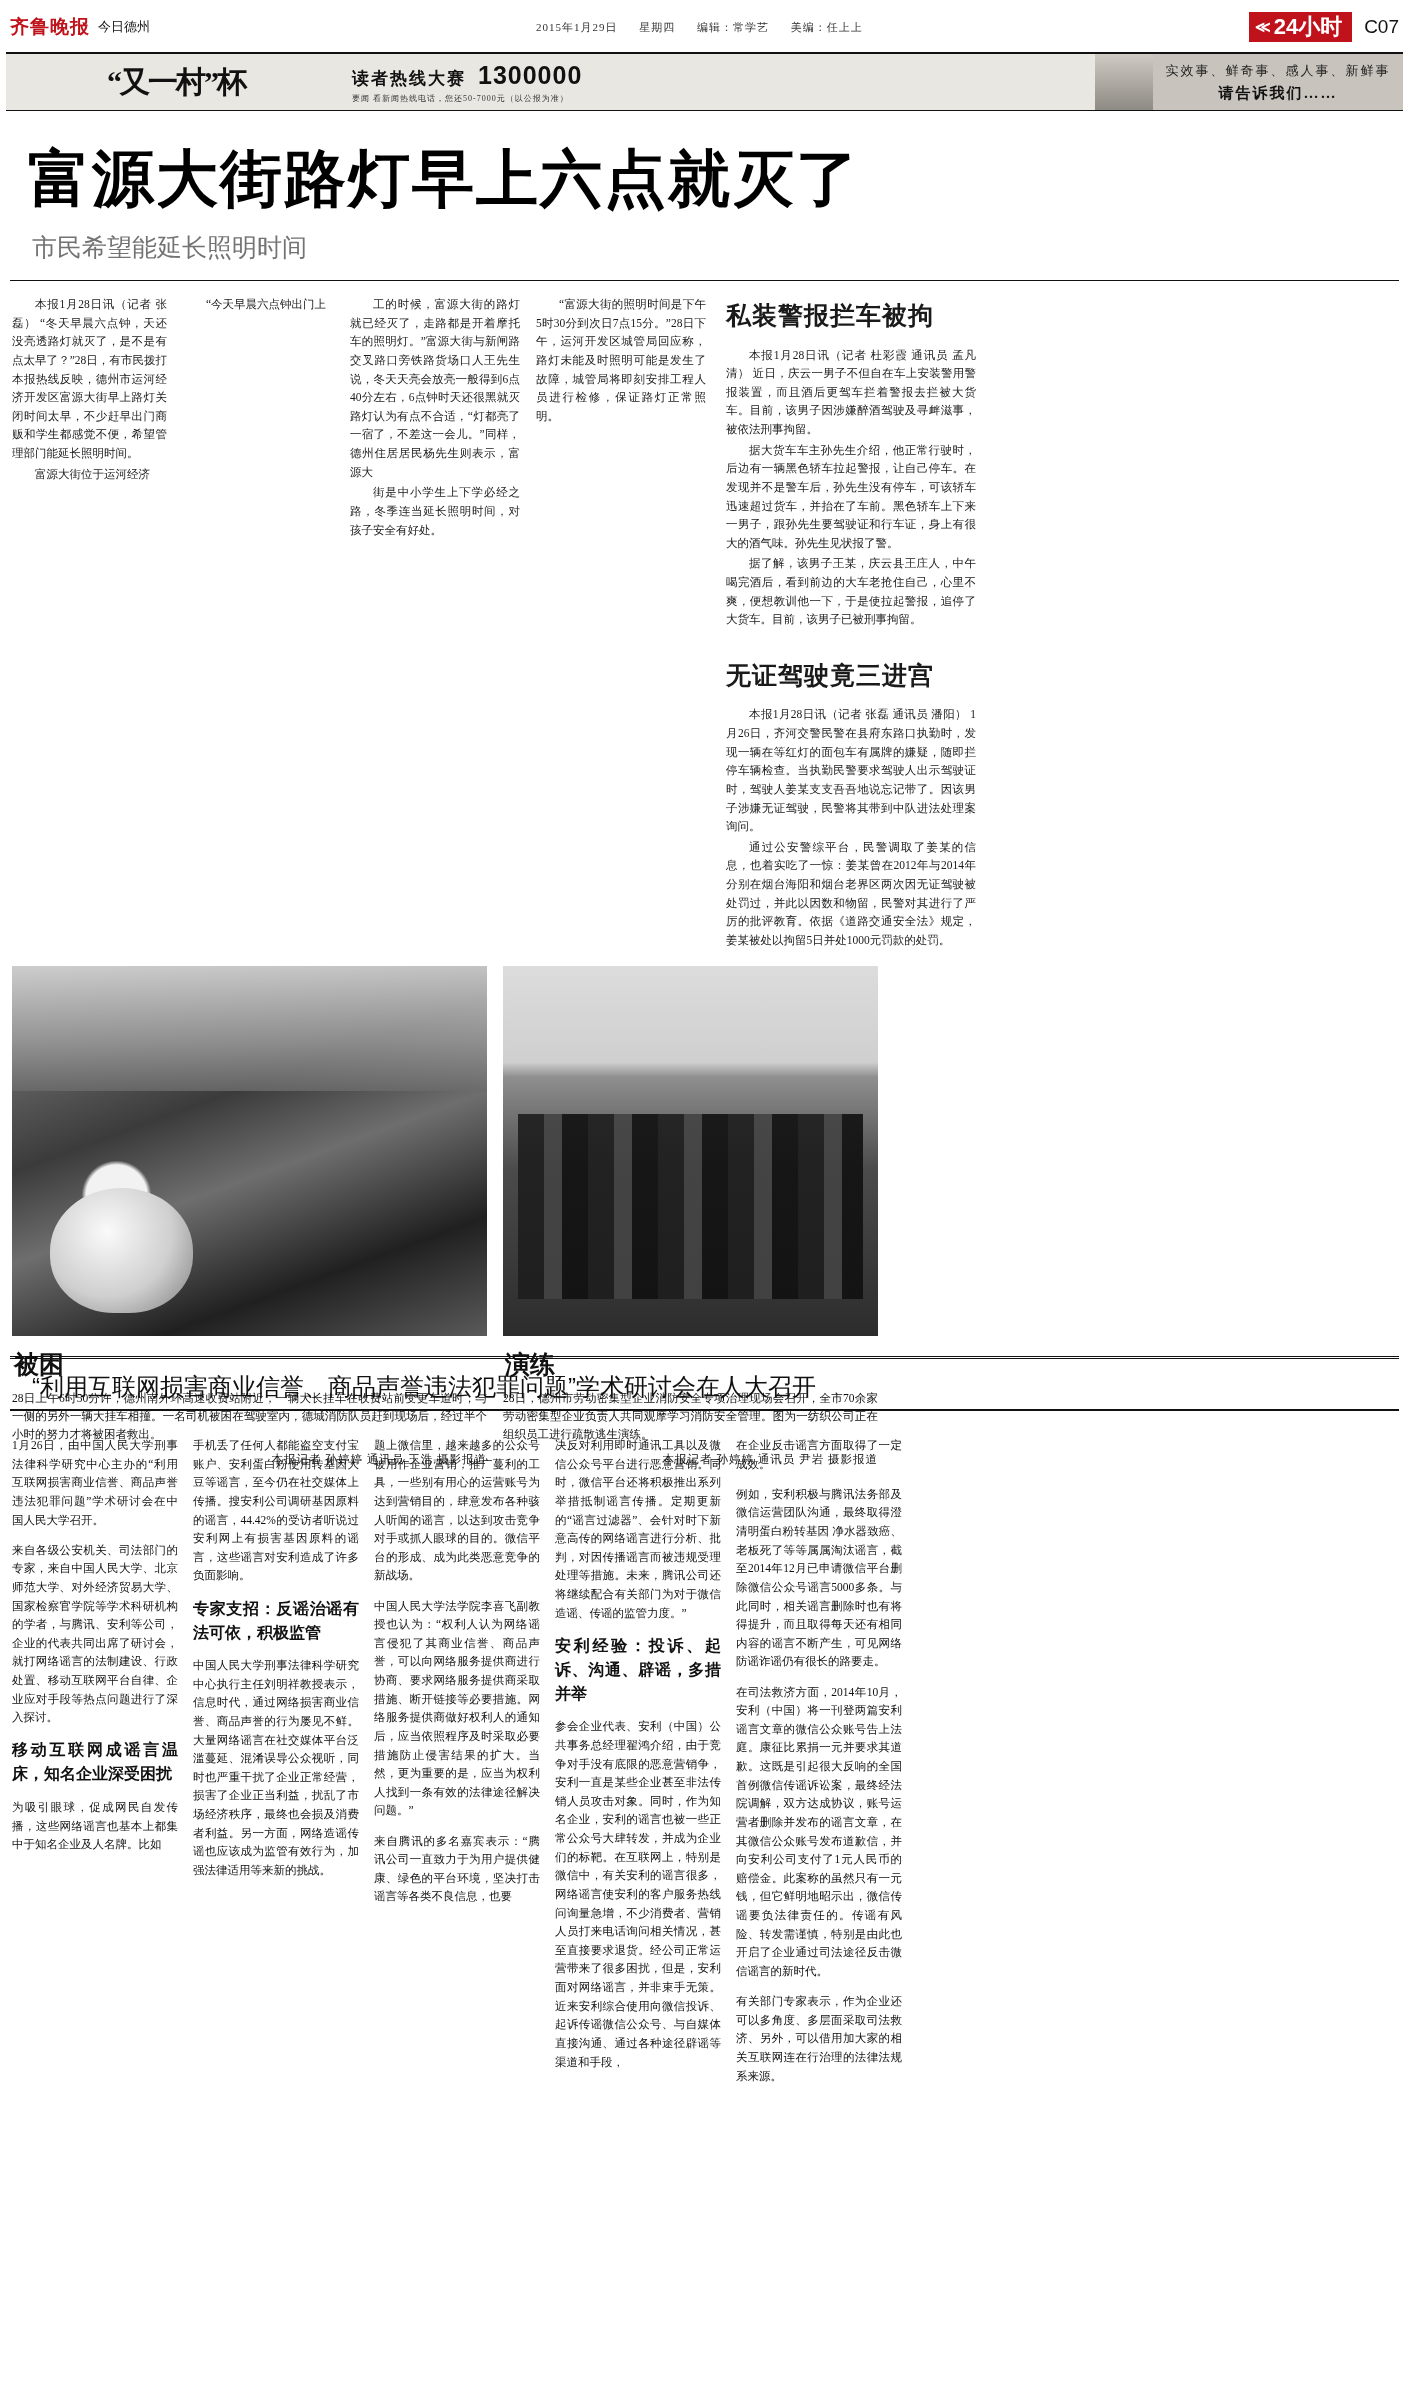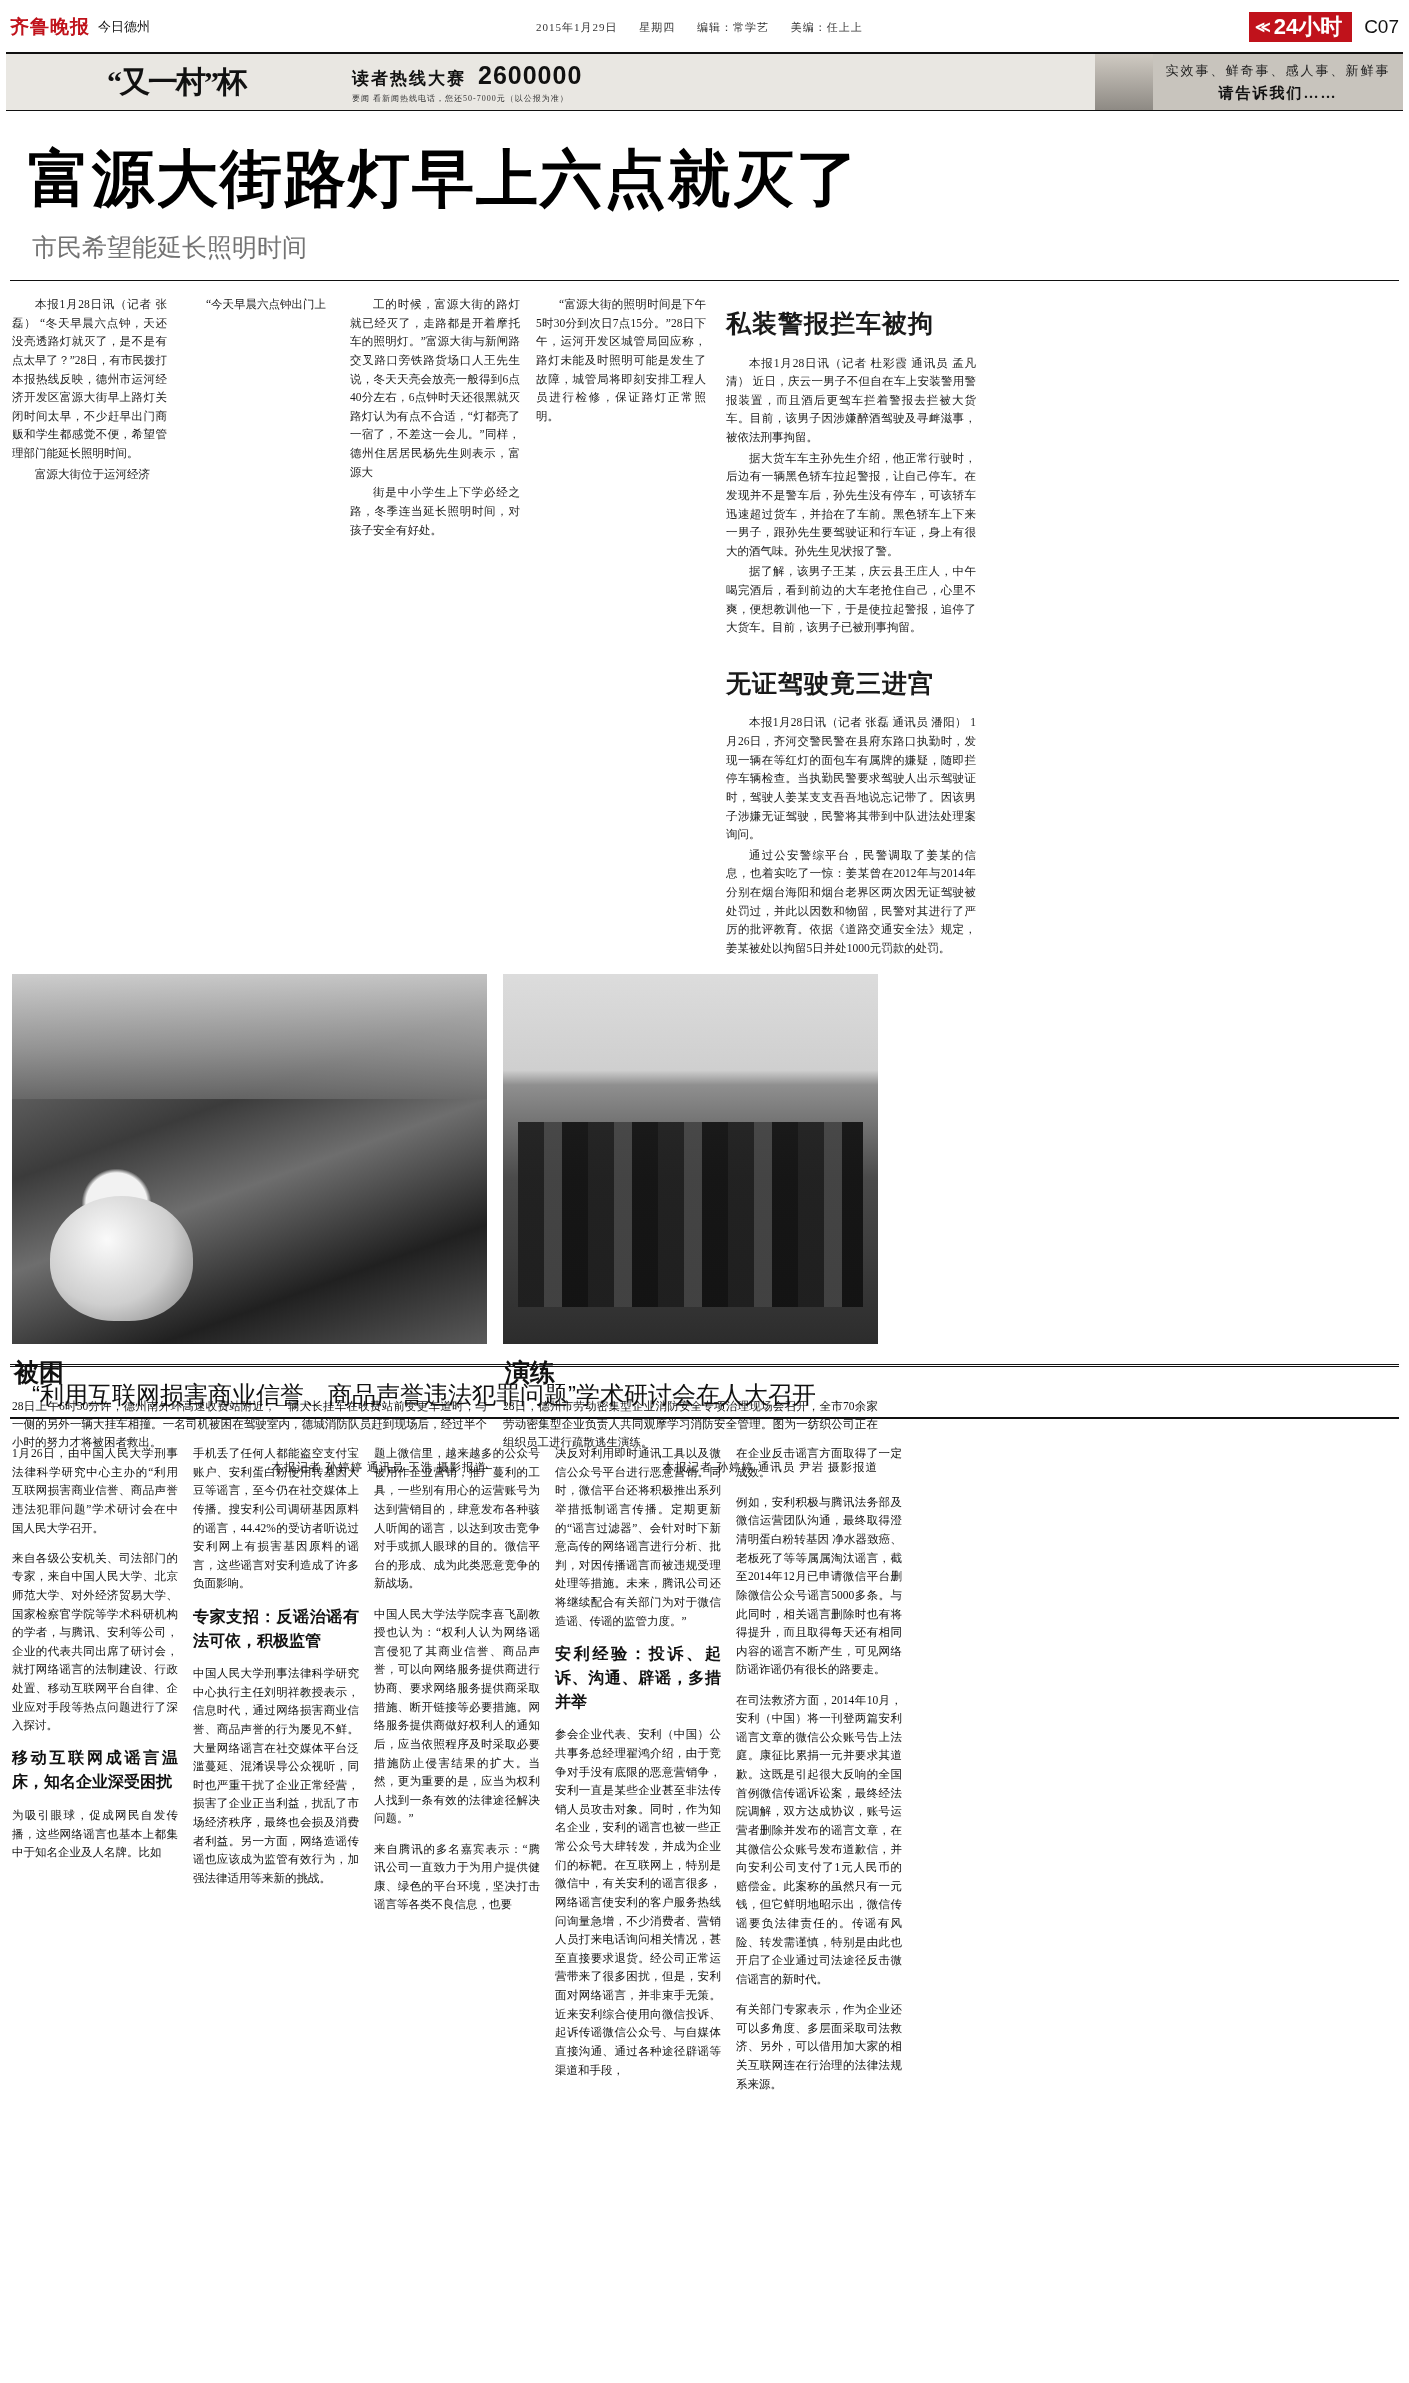--- a/index.html
+++ b/index.html
@@ -40,21 +40,21 @@
   
   .cols{display:flex;margin-top:14px;padding:0 6px;}
   .col{font-size:11.5px;line-height:1.62;text-align:justify;color:#1a1a1a;}
   .col p{margin:0 0 2px 0;text-indent:2em;}
   .c1{width:155px;}
   .c2{width:155px;margin-left:16px;}
   .c3{width:170px;margin-left:12px;}
   .c4{width:170px;margin-left:16px;}
   .cR{width:250px;margin-left:20px;}
 
-  .sec-title{font-family:"Liberation Sans",sans-serif;font-weight:bold;font-size:25px;letter-spacing:1px;margin:8px 0 10px 0;}
+  .sec-title{font-family:"Liberation Sans",sans-serif;font-weight:bold;font-size:25px;letter-spacing:1px;margin:0 0 10px 0;}
   .sec-title.second{margin-top:26px;}
 
   
   .photos{display:flex;margin-top:14px;padding:0 6px;}
   .photo-box{position:relative;}
   .ph1{width:475px;height:370px;}
   .ph2{width:375px;height:370px;margin-left:16px;}
   .photo{width:100%;height:100%;background:#4a4a4a;position:relative;overflow:hidden;filter:grayscale(1);}
   .ph-a{background:
      radial-gradient(circle at 22% 62%, #f2f2f2 0 7%, transparent 8%),
@@ -108,21 +108,21 @@
   <div class="banner">
     <div class="b-left">
       <span class="q">“</span>
       <span class="q">又一村</span>
       <span class="q">”</span>
       <span class="q">杯</span>
     </div>
     <div class="b-mid">
       <div class="l1">
         <span class="t1">读者热线大赛</span>
-        <span class="t2">2600000</span>
+        <span class="t2">1300000</span>
       </div>
       <div class="l2">要闻 看新闻热线电话，您还50-7000元（以公报为准）</div>
     </div>
     <div class="b-face"></div>
     <div class="b-right">
       <div class="r1">实效事、鲜奇事、感人事、新鲜事</div>
       <div class="r2">请告诉我们……</div>
     </div>
   </div>
 

